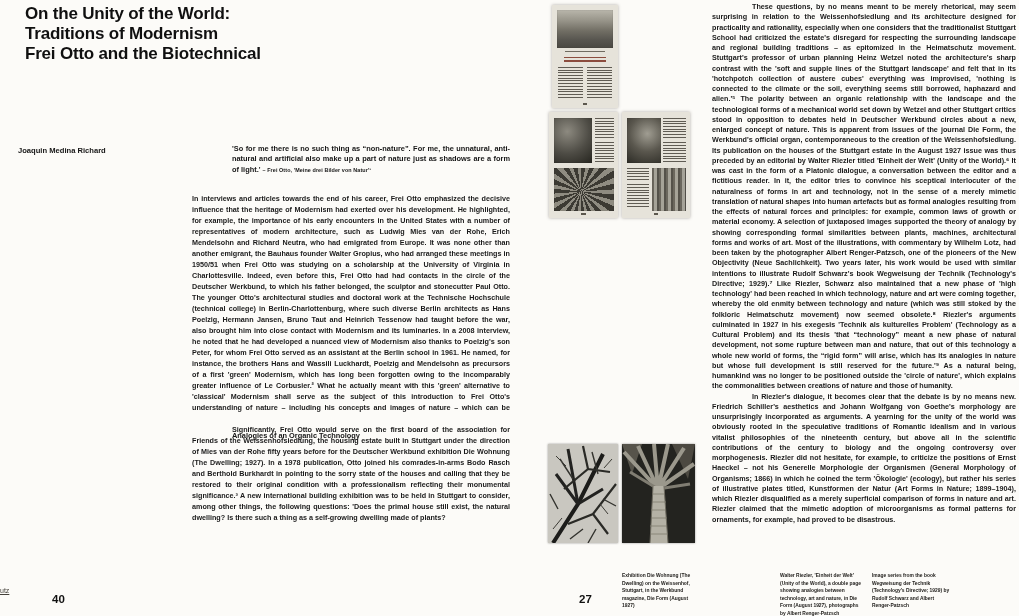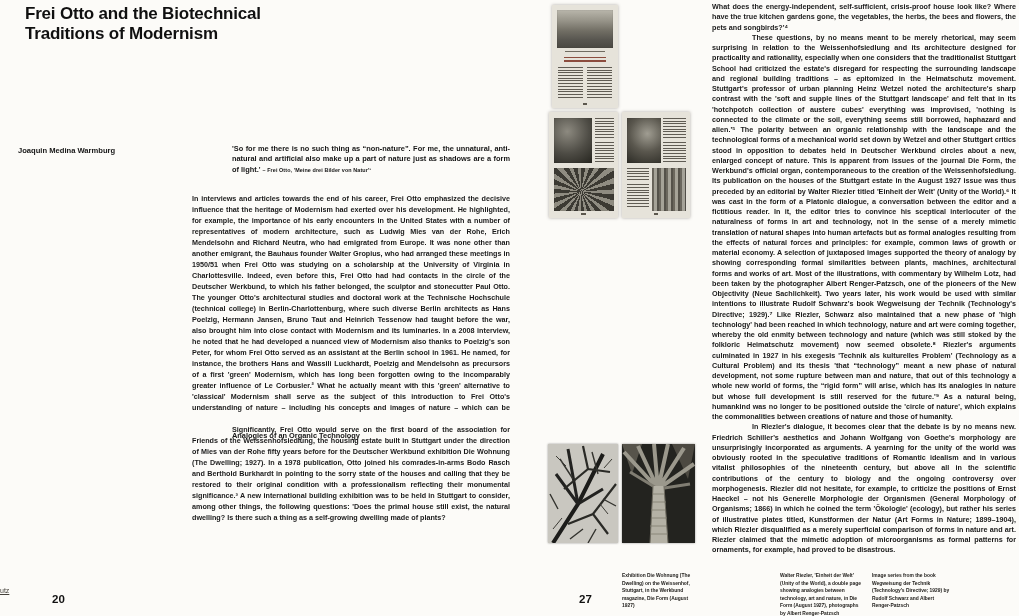--- a/index.html
+++ b/index.html
@@ -76,38 +76,39 @@
   .photoA { left:548px; top:444px; width:70px; height:99px; }
   .photoB { left:622px; top:444px; width:73px; height:99px; }
   .photo svg { display:block; }
 </style>
 </head>
 <body>
 
 <div class="spread">
 
   <h1 class="title" style="margin:0;">
+    <span>On the Unity of the World:</span>
+    <span>Traditions of Modernism</span>
     <span>Frei Otto and the Biotechnical</span>
-    <span>Traditions of Modernism</span>
   </h1>
 
-  <div class="author">Joaquin Medina Warmburg</div>
+  <div class="author">Joaquin Medina Richard</div>
 
   <div class="quote">
     <span>'So for me there is no such thing as “non-nature”. For me, the unnatural, anti-natural and artificial also make up a part of nature just as shadows are a form of light.'</span>
     <span class="attr">– Frei Otto, 'Meine drei Bilder von Natur'¹</span>
   </div>
 
   <div class="body lp1">In interviews and articles towards the end of his career, Frei Otto emphasized the decisive influence that the heritage of Modernism had exerted over his development. He highlighted, for example, the importance of his early encounters in the United States with a number of representatives of modern architecture, such as Ludwig Mies van der Rohe, Erich Mendelsohn and Richard Neutra, who had emigrated from Europe. It was none other than another emigrant, the Bauhaus founder Walter Gropius, who had arranged these meetings in 1950/51 when Frei Otto was studying on a scholarship at the University of Virginia in Charlottesville. Indeed, even before this, Frei Otto had had contacts in the circle of the Deutscher Werkbund, to which his father belonged, the sculptor and stonecutter Paul Otto. The younger Otto's architectural studies and doctoral work at the Technische Hochschule (technical college) in Berlin-Charlottenburg, where such diverse Berlin architects as Hans Poelzig, Hermann Jansen, Bruno Taut and Heinrich Tessenow had taught before the war, also brought him into close contact with Modernism and its luminaries. In a 2008 interview, he noted that he had developed a nuanced view of Modernism also thanks to Poelzig's son Peter, for whom Frei Otto served as an assistant at the Berlin school in 1961. He named, for instance, the brothers Hans and Wassili Luckhardt, Poelzig and Mendelsohn as precursors of a first 'green' Modernism, which has long been forgotten owing to the incomparably greater influence of Le Corbusier.² What he actually meant with this 'green' alternative to 'classical' Modernism shall serve as the subject of this introduction to Frei Otto's understanding of nature – including his concepts and images of nature – which can be thought of as a further development of Modernism's central biotechnical and biocentric traditions.</div>
 
   <div class="sec-heading">Analogies of an Organic Technology</div>
 
   <div class="body lp2">Significantly, Frei Otto would serve on the first board of the association for Friends of the Weissenhofsiedlung, the housing estate built in Stuttgart under the direction of Mies van der Rohe fifty years before for the Deutscher Werkbund exhibition Die Wohnung (The Dwelling; 1927). In a 1978 publication, Otto joined his comrades-in-arms Bodo Rasch and Berthold Burkhardt in pointing to the sorry state of the houses and calling that they be restored to their original condition with a professionalism reflecting their monumental significance.³ A new international building exhibition was to be held in Stuttgart to consider, among other things, the following questions: 'Does the primal house still exist, the natural dwelling? Is there such a thing as a self-growing dwelling made of plants?</div>
 
-  <div class="pagenum pn40">20</div>
+  <div class="pagenum pn40">40</div>
   <div class="margin-frag">utz</div>
 
   <div class="scan scan1">
     <div class="ph ph-aerial"></div>
     <div class="capline"></div>
     <div class="headblock"></div>
     <div class="tl s1-colL"></div>
     <div class="tl s1-colR"></div>
     <div class="pagedash"></div>
   </div>
@@ -147,21 +148,20 @@
       <path d="M36 45 L8 28 M36 45 L68 40" stroke="#807d72" stroke-width="3" fill="none"></path>
       <polygon points="28,99 46,99 42,42 31,42" fill="#b4b1a5"></polygon>
       <path d="M30 50 H43 M30 58 H44 M29 66 H44 M29 74 H45 M28 82 H45 M28 90 H46" stroke="#8a877b" stroke-width="1.2" fill="none"></path>
       <path d="M31 42 L28 99 M42 42 L46 99" stroke="#6e6b60" stroke-width="1" fill="none"></path>
     </svg>
   </div>
 
   <div class="cap cap1">Exhibition Die Wohnung (The Dwelling) on the Weissenhof, Stuttgart, in the Werkbund magazine, Die Form (August 1927)</div>
 
   <div class="rp-body">
-    <p>What does the energy-independent, self-sufficient, crisis-proof house look like? Where have the true kitchen gardens gone, the vegetables, the herbs, the bees and flowers, the pets and songbirds?'⁴</p>
     <p class="indent">These questions, by no means meant to be merely rhetorical, may seem surprising in relation to the Weissenhofsiedlung and its architecture designed for practicality and rationality, especially when one considers that the traditionalist Stuttgart School had criticized the estate's disregard for respecting the surrounding landscape and regional building traditions – as epitomized in the Heimatschutz movement. Stuttgart's professor of urban planning Heinz Wetzel noted the architecture's sharp contrast with the 'soft and supple lines of the Stuttgart landscape' and felt that in its 'hotchpotch collection of austere cubes' everything was improvised, 'nothing is connected to the climate or the soil, everything seems still borrowed, haphazard and alien.'⁵ The polarity between an organic relationship with the landscape and the technological forms of a mechanical world set down by Wetzel and other Stuttgart critics stood in opposition to debates held in Deutscher Werkbund circles about a new, enlarged concept of nature. This is apparent from issues of the journal Die Form, the Werkbund's official organ, contemporaneous to the creation of the Weissenhofsiedlung. Its publication on the houses of the Stuttgart estate in the August 1927 issue was thus preceded by an editorial by Walter Riezler titled 'Einheit der Welt' (Unity of the World).⁶ It was cast in the form of a Platonic dialogue, a conversation between the editor and a fictitious reader. In it, the editor tries to convince his sceptical interlocuter of the naturalness of forms in art and technology, not in the sense of a merely mimetic translation of natural shapes into human artefacts but as formal analogies resulting from the effects of natural forces and principles: for example, common laws of growth or material economy. A selection of juxtaposed images supported the theory of analogy by showing corresponding formal similarities between plants, machines, architectural forms and works of art. Most of the illustrations, with commentary by Wilhelm Lotz, had been taken by the photographer Albert Renger-Patzsch, one of the pioneers of the New Objectivity (Neue Sachlichkeit). Two years later, his work would be used with similar intentions to illustrate Rudolf Schwarz's book Wegweisung der Technik (Technology's Directive; 1929).⁷ Like Riezler, Schwarz also maintained that a new phase of 'high technology' had been reached in which technology, nature and art were coming together, whereby the old enmity between technology and nature (which was still stoked by the folkloric Heimatschutz movement) now seemed obsolete.⁸ Riezler's arguments culminated in 1927 in his exegesis 'Technik als kulturelles Problem' (Technology as a Cultural Problem) and its thesis 'that “technology” meant a new phase of natural development, not some rupture between man and nature, that out of this technology a whole new world of forms, the “rigid form” will arise, which has its analogies in nature but whose full development is still reserved for the future.'⁹ As a natural being, humankind was no longer to be positioned outside the 'circle of nature', which explains the commonalities between creations of nature and those of humanity.</p>
     <p class="indent">In Riezler's dialogue, it becomes clear that the debate is by no means new. Friedrich Schiller's aesthetics and Johann Wolfgang von Goethe's morphology are unsurprisingly incorporated as arguments. A yearning for the unity of the world was obviously rooted in the speculative traditions of Romantic idealism and in various vitalist philosophies of the nineteenth century, but above all in the scientific contributions of the century to biology and the ongoing controversy over morphogenesis. Riezler did not hesitate, for example, to criticize the positions of Ernst Haeckel – not his Generelle Morphologie der Organismen (General Morphology of Organisms; 1866) in which he coined the term 'Ökologie' (ecology), but rather his series of illustrative plates titled, Kunstformen der Natur (Art Forms in Nature; 1899–1904), which Riezler disqualified as a merely superficial comparison of forms in nature and art. Riezler claimed that the mimetic adoption of microorganisms as formal patterns for ornaments, for example, had proved to be disastrous.</p>
   </div>
 
   <div class="pagenum pn41">27</div>
 
   <div class="cap cap2">Walter Riezler, 'Einheit der Welt' (Unity of the World), a double page showing analogies between technology, art and nature, in Die Form (August 1927), photographs by Albert Renger-Patzsch</div>
   <div class="cap cap3">Image series from the book Wegweisung der Technik (Technology's Directive; 1929) by Rudolf Schwarz and Albert Renger-Patzsch</div>
 
 </div>

